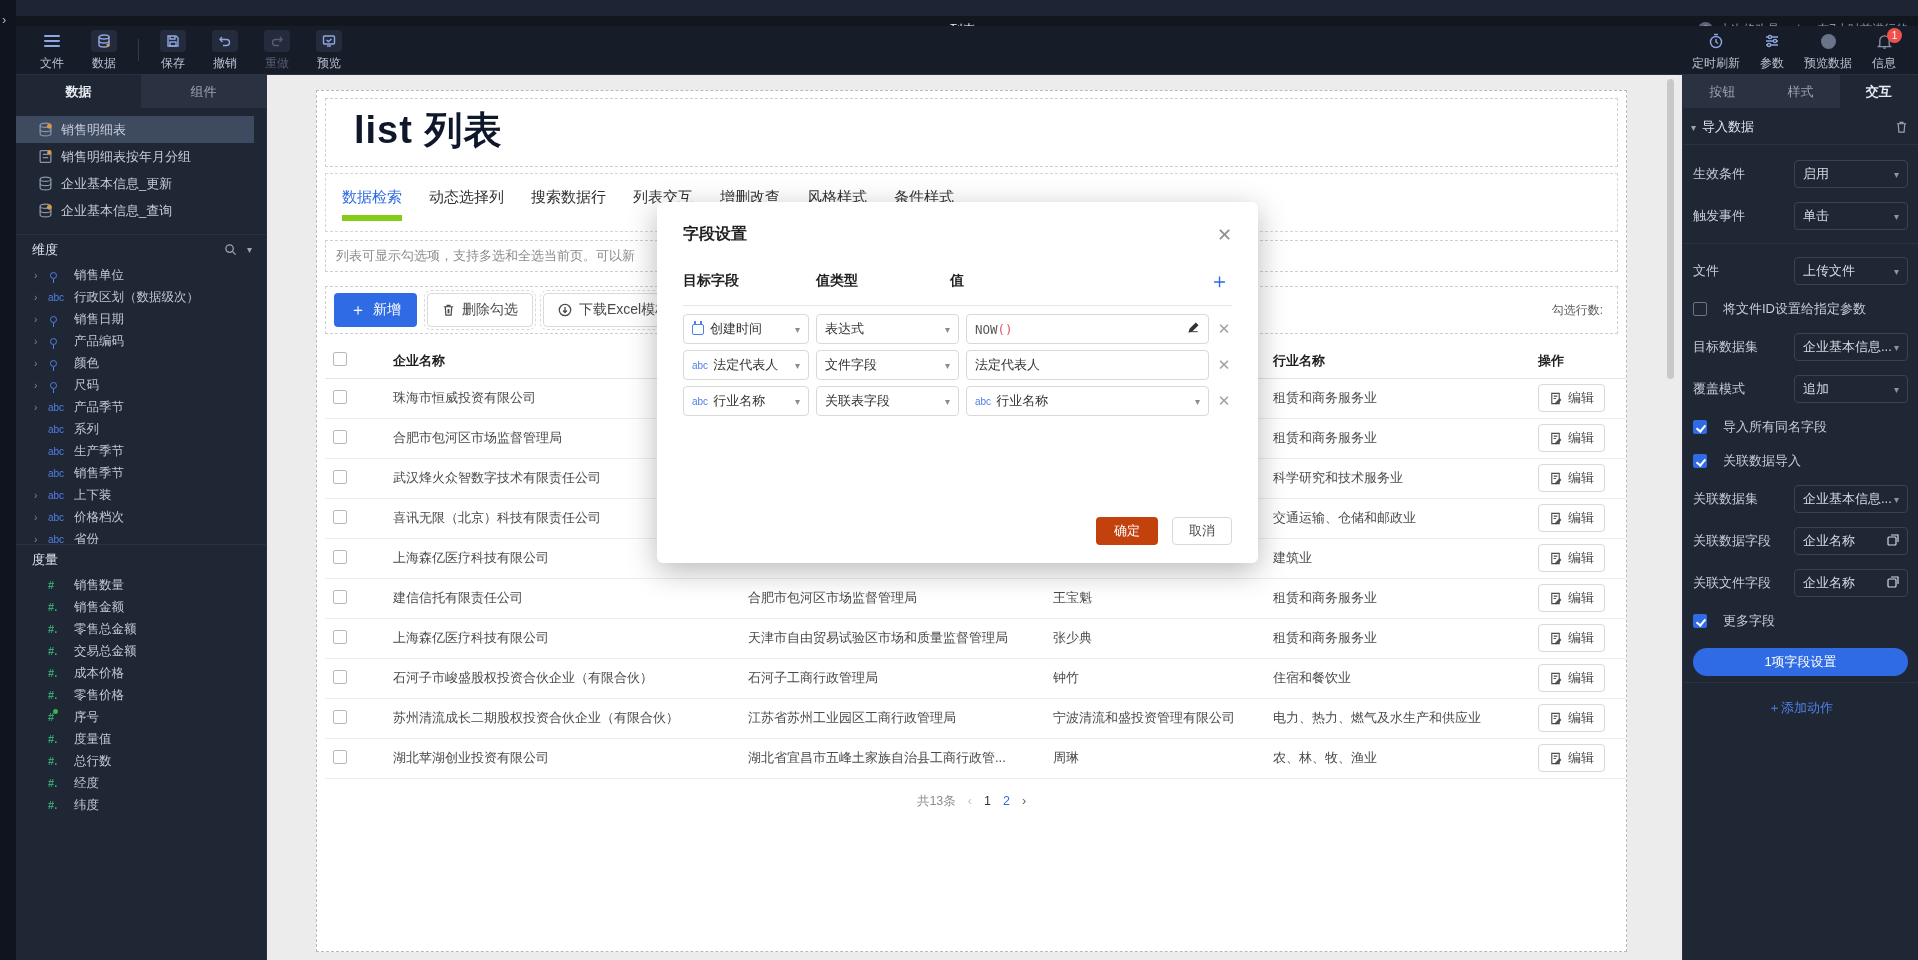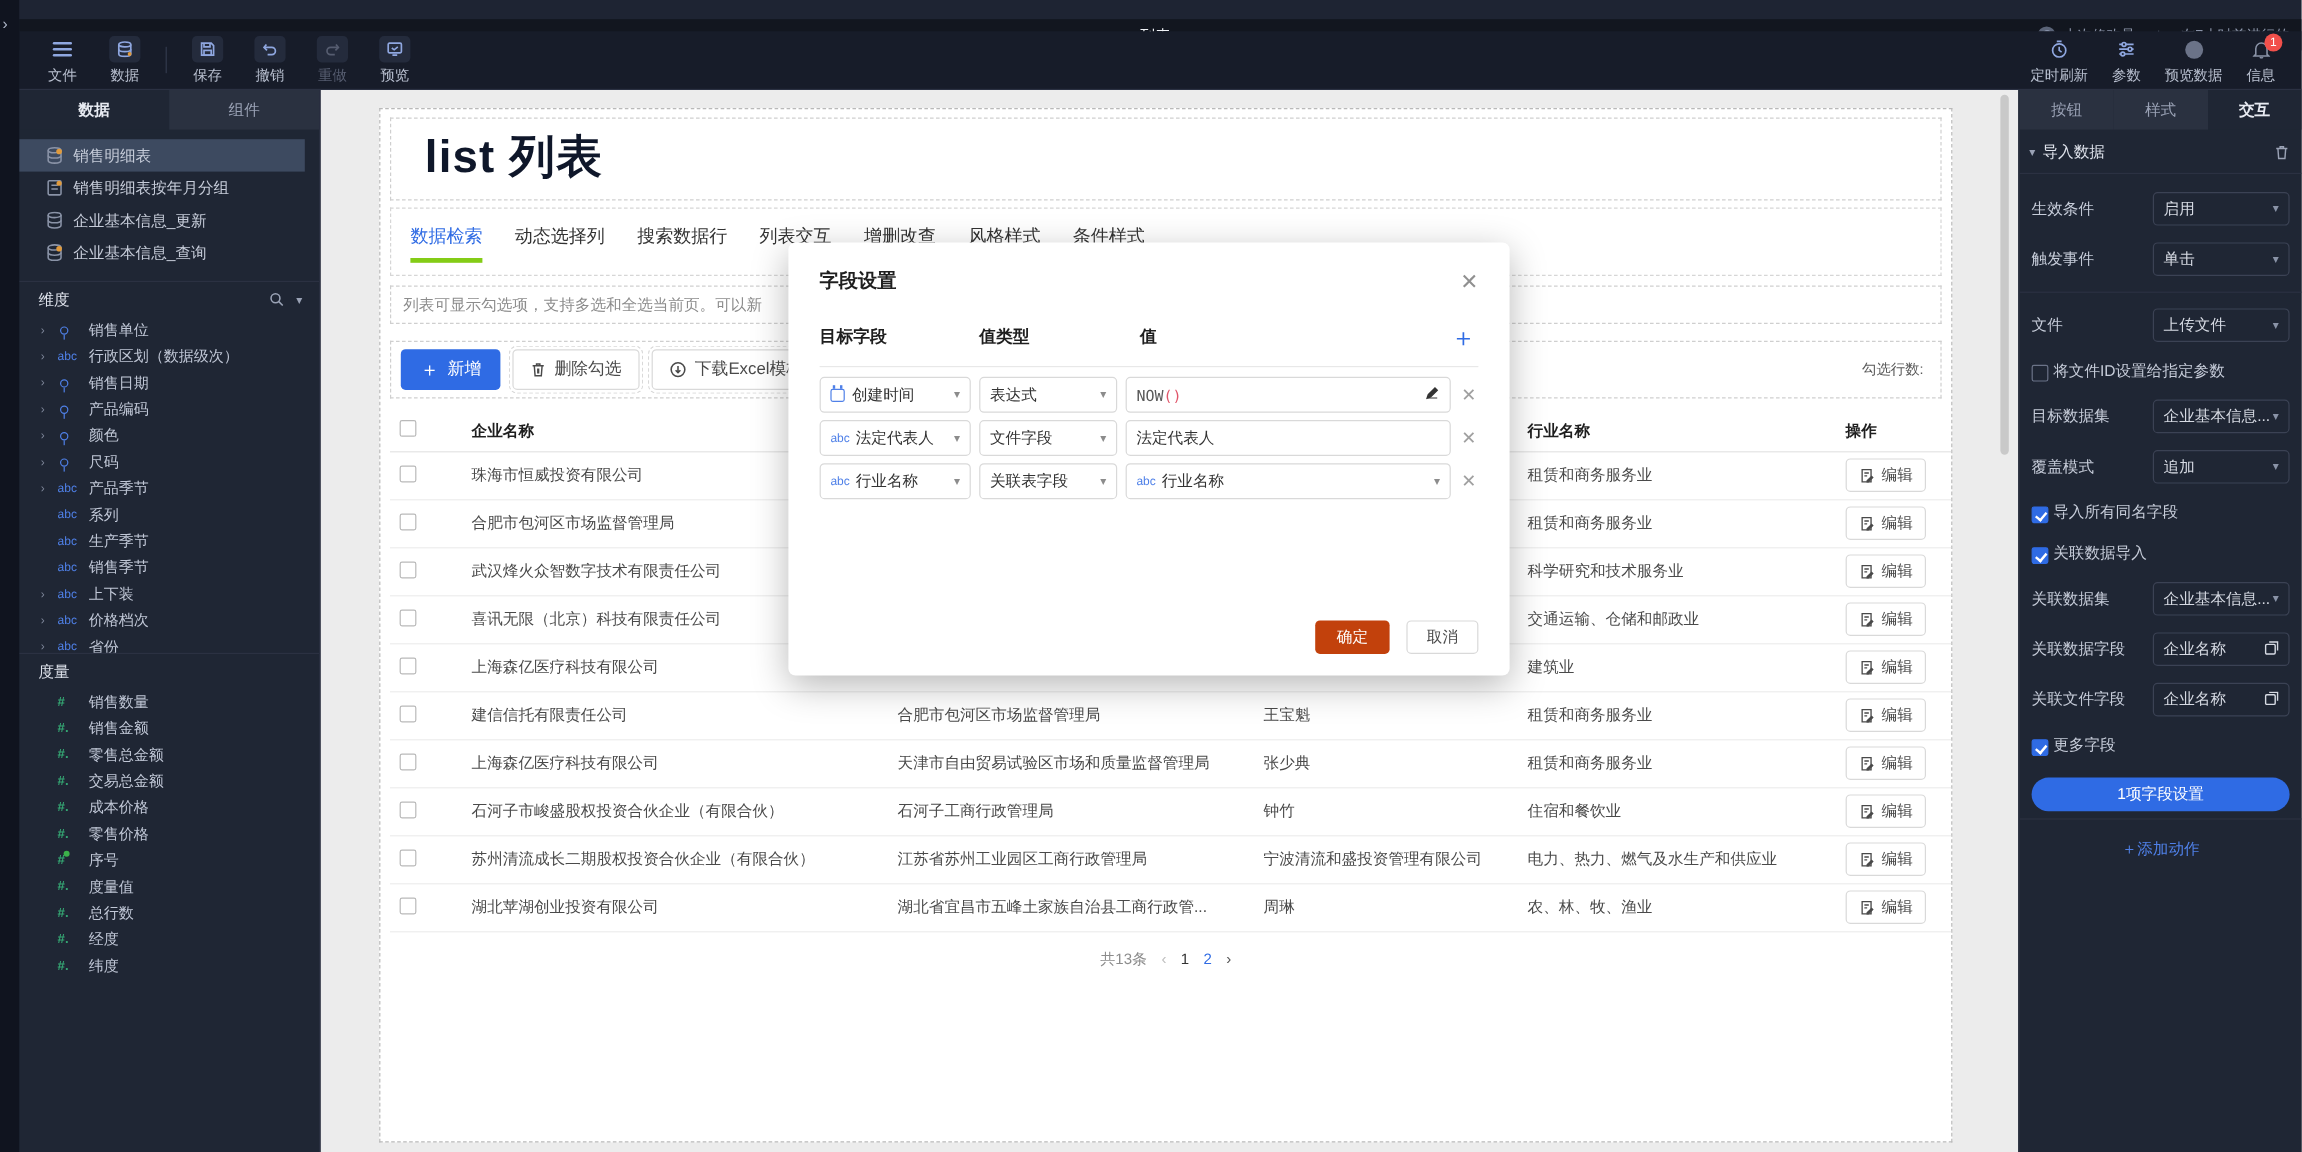--- a/index.html
+++ b/index.html
@@ -62,21 +62,21 @@
   
   .canvas { position:absolute; left:267px; top:75px; width:1415px; bottom:0; background:#ececec; overflow:hidden; }
   .vscroll { position:absolute; right:8px; top:4px; width:7px; height:300px; background:#c9c9c9; border-radius:4px; }
   .component { position:absolute; left:49px; top:15px; width:1311px; height:862px; background:#fff; border:1px dashed #b9b9b9; overflow:hidden; }
   .blk { border:1px dashed #cfcfcf; }
   .c-title-blk { margin:7px 8px 0 8px; padding:6px 0 10px 28px; }
   .c-title { font-size:38px; font-weight:bold; color:#0f172a; letter-spacing:1px; }
   .c-tabs-blk { margin:6px 8px 0 8px; padding:14px 0 0 16px; border:1px dashed #d6d6d6; }
   .c-tabs { display:flex; gap:27px; font-size:15px; color:#333; padding-bottom:10px; }
   .c-tab { cursor:pointer; padding-bottom:8px; }
-  .c-tab.active { color:#2f6be4; border-bottom:4px solid #84cc16;font-family:Liberation Serif, serif; }
+  .c-tab.active { color:#2f6be4; border-bottom:6px solid #84cc16;font-family:Liberation Serif, serif; }
   .c-desc-blk { margin:8px 8px 0 8px; padding:6px 10px; font-size:13px; color:#8c8c8c; white-space:nowrap; overflow:hidden; }
   .c-actions { margin:14px 8px 0 8px; padding:6px 8px; display:flex; align-items:center; gap:10px; }
   .btn-primary { background:#2f6be4; color:#fff; border:none; border-radius:4px; height:34px; padding:0 16px; font-size:14px; display:flex; align-items:center; gap:7px; cursor:pointer; }
   .btn-plain { background:#fff; color:#4a4a4a; border:1px solid #d9d9d9; border-radius:4px; height:34px; padding:0 14px; font-size:14px; display:flex; align-items:center; gap:7px; cursor:pointer; outline:1px dashed #d9d9d9; outline-offset:2px; }
   .checked-rows { margin-left:auto; font-size:12px; color:#595959; padding-right:6px; }
   table.grid { border-collapse:collapse; width:1340px; margin:10px 0 0 8px; table-layout:fixed; font-size:13px; color:#4a4a4a; }
   table.grid th { font-weight:bold; color:#1f1f1f; text-align:left; height:34px; border-bottom:1px solid #e4e4e4; padding:0 8px; }
   table.grid td { height:40px; border-bottom:1px solid #ededed; padding:0 8px; white-space:nowrap; overflow:hidden; }
   .cbx { width:14px; height:14px; border:1px solid #b9b9b9; border-radius:2px; background:#fff; display:inline-block; cursor:pointer; }
   .edit-btn { display:inline-flex; align-items:center; gap:6px; height:28px; padding:0 10px; border:1px solid #d9d9d9; border-radius:4px; background:#fff; color:#4a4a4a; font-size:13px; cursor:pointer; }
@@ -91,21 +91,21 @@
   .m-head { display:flex; align-items:center; }
   .m-title { font-size:16px; font-weight:bold; color:#1f1f1f; }
   .m-close { margin-left:auto; color:#909090; font-size:18px; cursor:pointer; line-height:1; }
   .m-cols { display:flex; margin-top:22px; font-size:14px; font-weight:bold; color:#1f1f1f; align-items:center; }
   .m-c1 { width:133px; } .m-c2 { width:134px; } .m-c3 { flex:1; }
   .m-plus { color:#2f6be4; font-size:21px; font-weight:normal; cursor:pointer; margin-right:2px; }
   .m-div { height:1px; background:#e8e8e8; margin:10px 0 8px 0; }
   .m-row { display:flex; align-items:center; margin-top:6px; gap:7px; }
   .fld { height:30px; border:1px solid #d9d9d9; border-radius:4px; display:flex; align-items:center; padding:0 8px; font-size:13px; color:#333; background:#fff; cursor:pointer; }
   .fld .chev { margin-left:auto; color:#8c8c8c; font-size:10px; }
-  .w-target { width:126px; } .w-type { width:115px; } .w-value { flex:1; }
+  .w-target { width:126px; } .w-type { width:143px; } .w-value { flex:1; }
   .cal { width:12px; height:11px; border:1.5px solid #4f80e8; border-radius:2px; position:relative; margin-right:6px; }
   .cal:before { content:""; position:absolute; top:-4px; left:1px; width:2px; height:3px; background:#4f80e8; }
   .cal:after { content:""; position:absolute; top:-4px; right:1px; width:2px; height:3px; background:#4f80e8; }
   .fld .abc { margin-right:5px; }
   .mono { font-family:"DejaVu Sans Mono", monospace; font-size:12.5px; color:#5a5a5a; }
   .paren { color:#e0566a; }
   .pencil { margin-left:auto; cursor:pointer; }
   .row-x { color:#a0a0a0; font-size:15px; cursor:pointer; width:16px; text-align:center; }
   .m-foot { position:absolute; right:26px; bottom:18px; display:flex; gap:14px; }
   .btn-ok { background:#c2410c; color:#fff; border:none; border-radius:4px; height:28px; padding:0 18px; font-size:13px; cursor:pointer; }
@@ -117,21 +117,21 @@
   .p-tab { flex:1; text-align:center; line-height:33px; background:#2a3140; color:#9aa2b5; cursor:pointer; font-size:13px; }
   .p-tab.active { background:#1f2634; color:#e8ebf2; font-weight:bold; }
   .p-sec { display:flex; align-items:center; padding:10px 10px 8px 8px; color:#dfe3ec; border-bottom:1px solid #2b3142; }
   .p-sec .cv { font-size:10px; color:#9aa2b5; margin-right:6px; }
   .p-sec .sp { flex:1; }
   .p-row { display:flex; align-items:center; padding:7px 10px 7px 10px; }
   .p-row .lbl { flex:1; color:#c6ccd9; }
   .dk-select { width:114px; height:28px; border:1px solid #3b4254; border-radius:4px; display:flex; align-items:center; padding:0 8px; color:#d6dae3; cursor:pointer; background:#1f2634; white-space:nowrap; overflow:hidden; }
   .dk-select .chev { margin-left:auto; color:#8a93a7; font-size:10px; }
   .p-div { height:1px; background:#2b3142; margin:6px 0; }
-  .p-check { display:flex; align-items:flex-end; gap:4px; padding:8px 10px; cursor:pointer; }
+  .p-check { display:flex; align-items:center; gap:16px; padding:8px 10px; cursor:pointer; }
   .ck { width:14px; height:14px; border:1px solid #6b7388; border-radius:2px; flex:none; }
   .ck.on { background:#2f6be4; border-color:#2f6be4; position:relative; }
   .ck.on:after { content:""; position:absolute; left:4px; top:1.5px; width:4px; height:7px; border:solid #fff; border-width:0 2px 2px 0; transform:rotate(40deg); }
   .pill { margin:10px 10px 4px 10px; height:28px; border-radius:14px; background:#2f6be4; color:#fff; text-align:center; line-height:28px; cursor:pointer; }
   .add-action { text-align:center; color:#4f80e8; padding:10px 0; cursor:pointer; }
   .picker-ic { margin-left:auto; color:#d6dae3; }
 </style>
 </head>
 <body>
 

